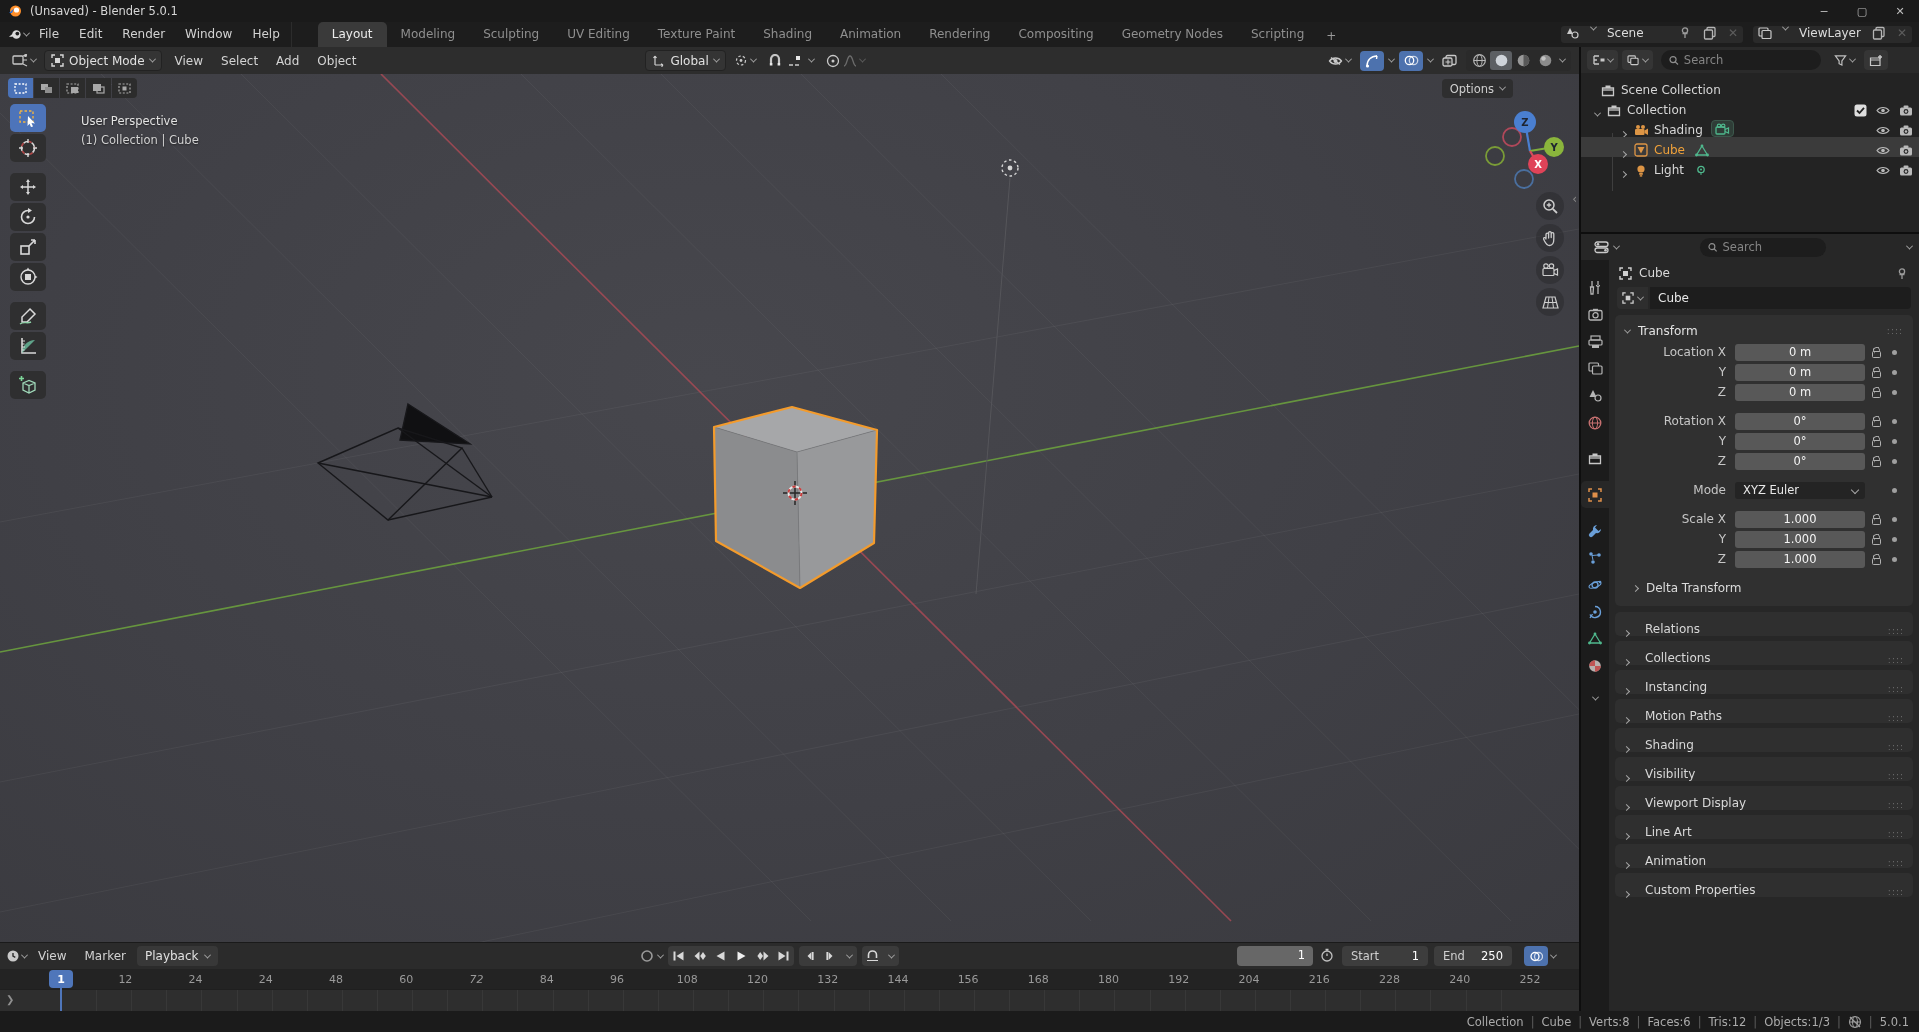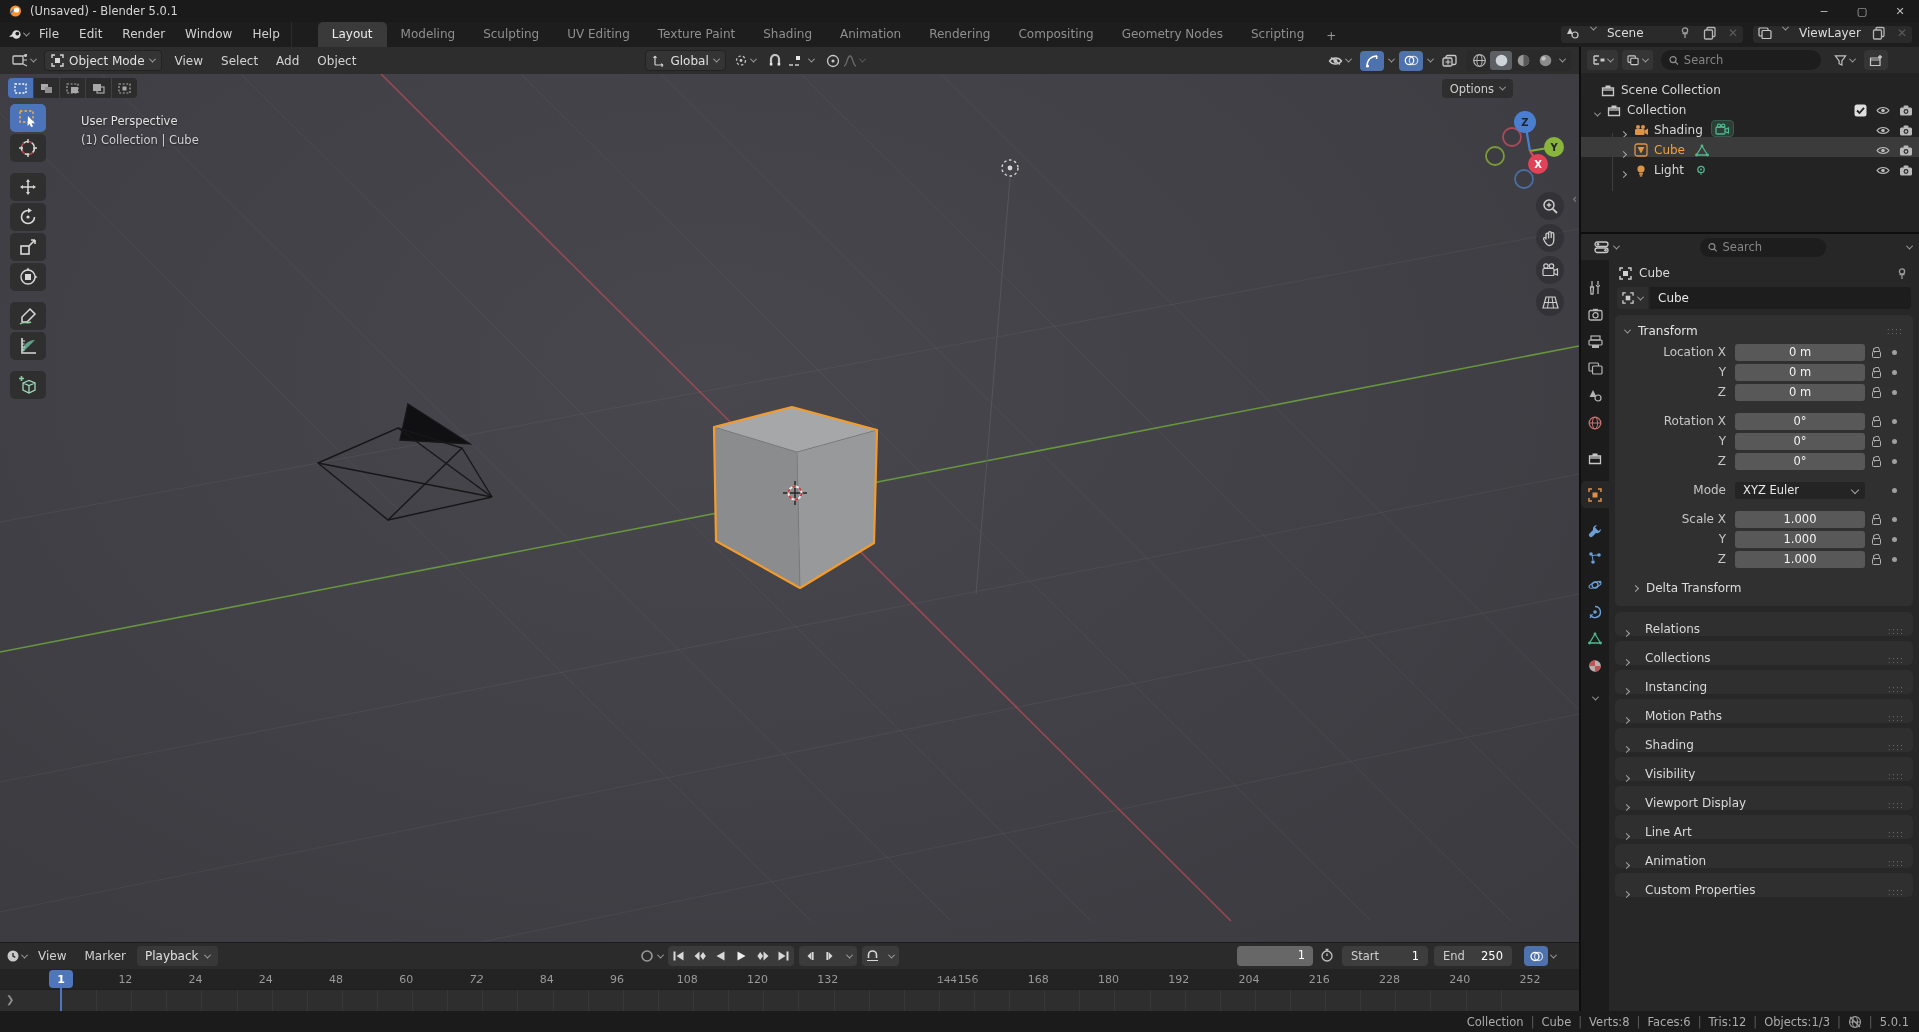--- a/index.html
+++ b/index.html
@@ -770,21 +770,21 @@
             <div class="tl-tick" style="left: 195.607px;">24</div>
             <div class="tl-tick" style="left: 265.837px;">24</div>
             <div class="tl-tick" style="left: 336.067px; text-align: right;">48</div>
             <div class="tl-tick" style="left: 406.298px;">60</div>
             <div class="tl-tick" style="left: 476.527px; font-style: italic;">72</div>
             <div class="tl-tick" style="left: 546.757px;">84</div>
             <div class="tl-tick" style="left: 616.987px;">96</div>
             <div class="tl-tick" style="left: 687.217px;">108</div>
             <div class="tl-tick" style="left: 757.447px;">120</div>
             <div class="tl-tick" style="left: 827.678px;">132</div>
-            <div class="tl-tick" style="left: 947px; font-family: Liberation Mono, monospace;">144</div>
+            <div class="tl-tick" style="left: 898px;">144</div>
             <div class="tl-tick" style="left: 968.138px;">156</div>
             <div class="tl-tick" style="left: 1038.37px;">168</div>
             <div class="tl-tick" style="left: 1108.6px;">180</div>
             <div class="tl-tick" style="left: 1178.83px;">192</div>
             <div class="tl-tick" style="left: 1249.06px;">204</div>
             <div class="tl-tick" style="left: 1319.29px;">216</div>
             <div class="tl-tick" style="left: 1389.52px;">228</div>
             <div class="tl-tick" style="left: 1459.75px;">240</div>
             <div class="tl-tick" style="left: 1529.98px;">252</div>
           </div>

